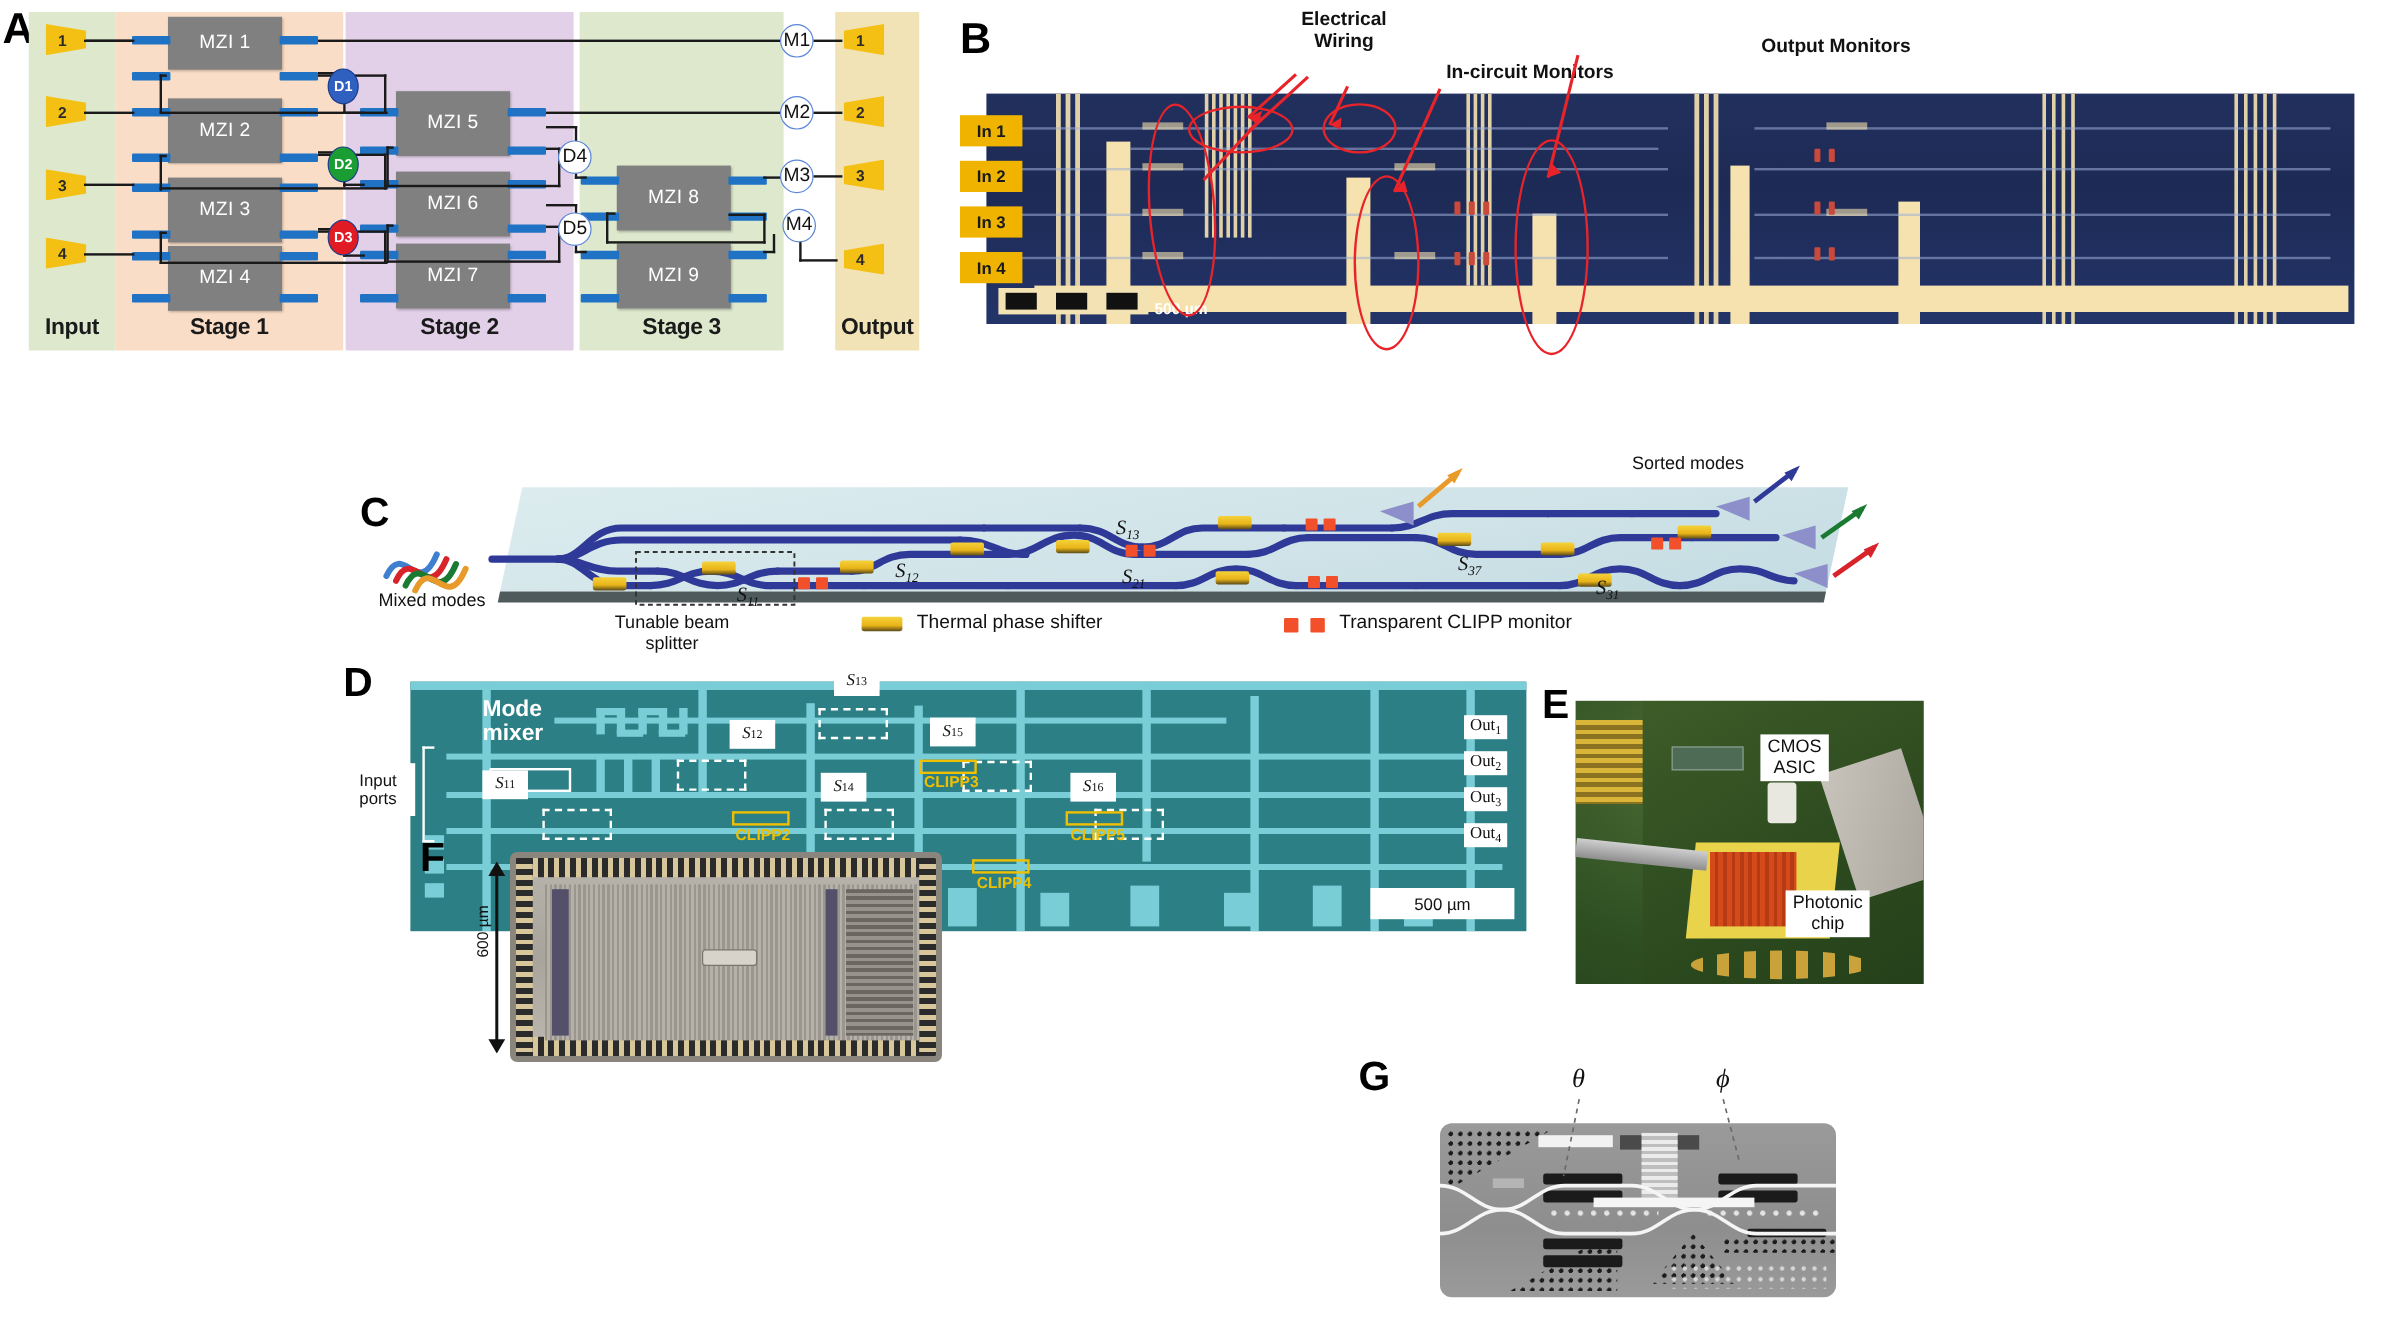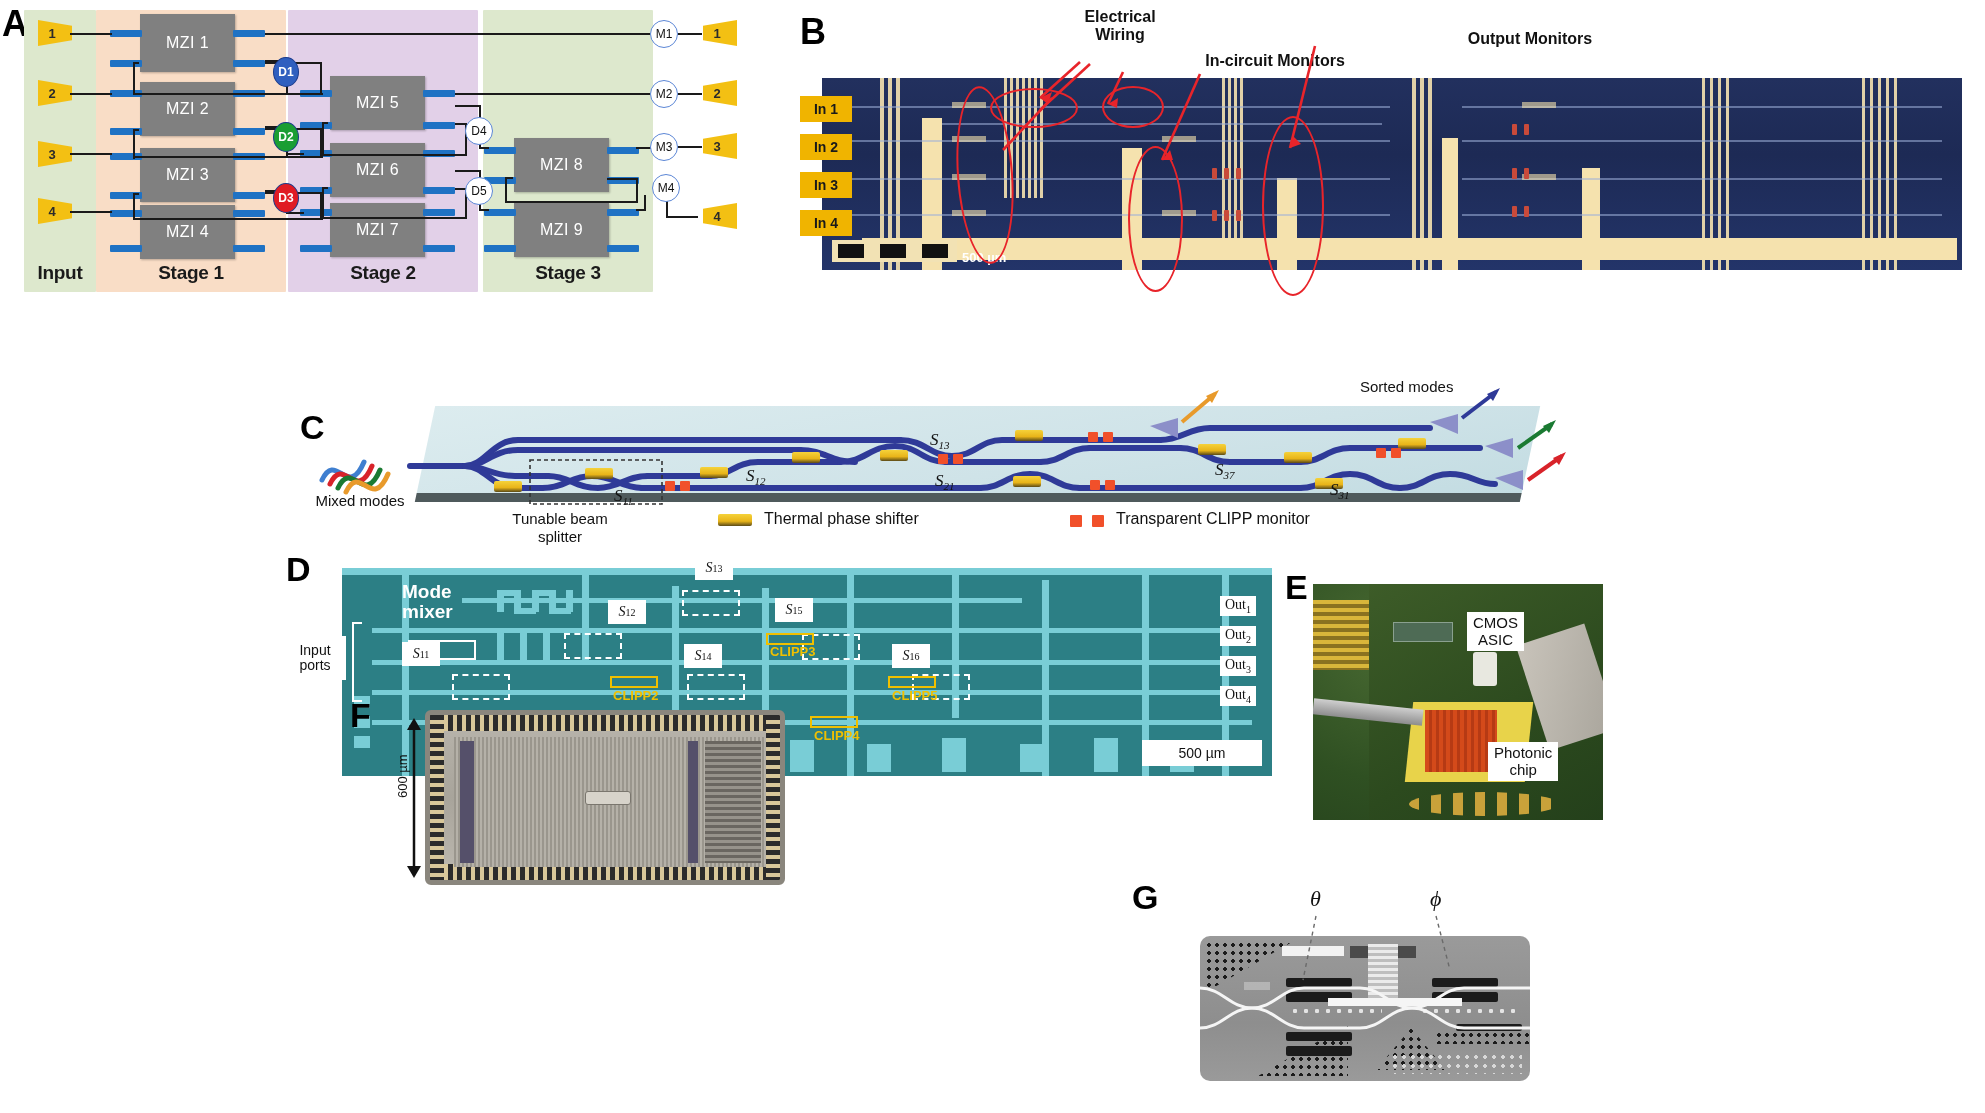--- a/index.html
+++ b/index.html
@@ -80,21 +80,21 @@
   .dnode.blue { background:#2f5fbf; }
   .dnode.green{ background:#1a9e33; }
   .dnode.red  { background:#e01b24; }
   .mnode {
     position: absolute;
     width: 28px; height: 28px;
     border-radius: 50%;
     background: #fff;
     border: 1.6px solid #5b86d6;
     display:flex; align-items:center; justify-content:center;
-    font-size: 12px; color:#111; font-weight:normal;
+    font-size: 16px; color:#111; font-weight:normal;
   }
 
   
   #panelB { position: absolute; left: 790px; top: 0; width: 1195px; height: 300px; }
   .chipB {
     position: absolute;
     left: 32px; top: 78px; width: 1140px; height: 192px;
     background:
       linear-gradient(180deg,#22305e 0%, #1d2a55 40%, #233469 100%);
     overflow: hidden;
@@ -220,25 +220,28 @@
     </div>
     <div class="stageband" style="left:96px; width:190px; background:#f9ddc6;">
       <div class="bandlabel">Stage 1</div>
     </div>
     <div class="stageband" style="left:288px; width:190px; background:#e2d0e8;">
       <div class="bandlabel">Stage 2</div>
     </div>
     <div class="stageband" style="left:483px; width:170px; background:#dde8cd;">
       <div class="bandlabel">Stage 3</div>
     </div>
+    <div class="stageband" style="left:696px; width:70px; background:#f1e3b5;">
+      <div class="bandlabel">Output</div>
+    </div>
 
     <div class="wire h" style="left:62px; top:33px; width:588px;"></div>
     <div class="wire h" style="left:300px; top:93px; width:350px;"></div>
 
-    <div class="mzi" style="left:140px; top:14px; width:95px; height:58px;">
+    <div class="mzi" style="left:140px; top:14px; width:95px; height:44px;">
       <span>MZI 1</span>
       </div>
     <div class="wg" style="left:110px; top:30px; width:32px;"></div>
     <div class="wg" style="left:110px; top:60px; width:32px;"></div>
     <div class="wg" style="left:233px; top:30px; width:32px;"></div>
     <div class="wg" style="left:233px; top:60px; width:32px;"></div>
 
     <div class="mzi" style="left:140px; top:82px; width:95px; height:54px;">
       <span>MZI 2</span>
       </div>

